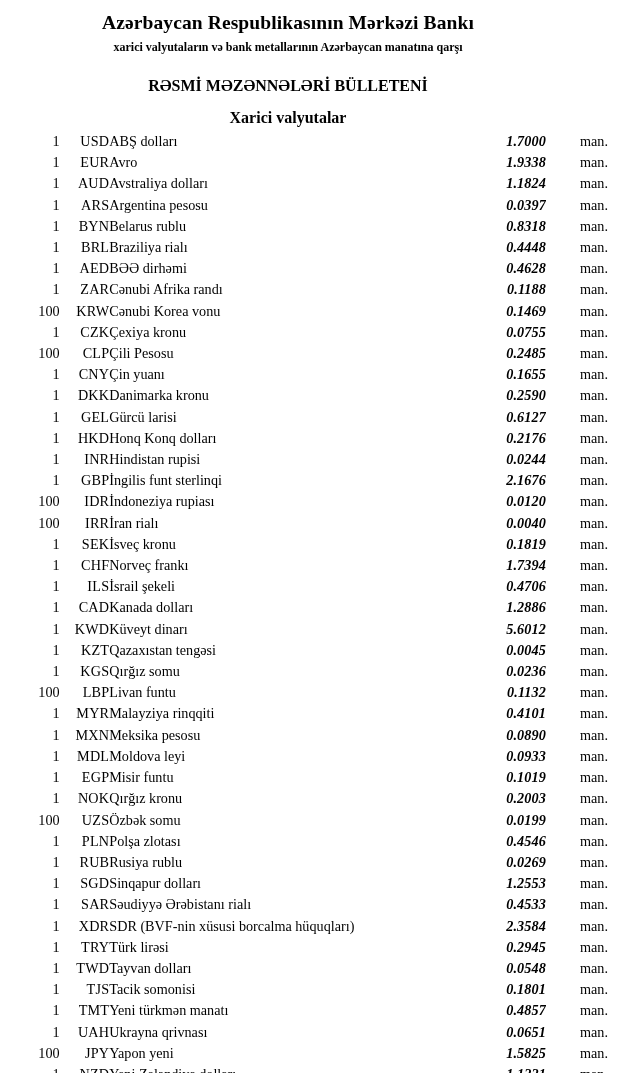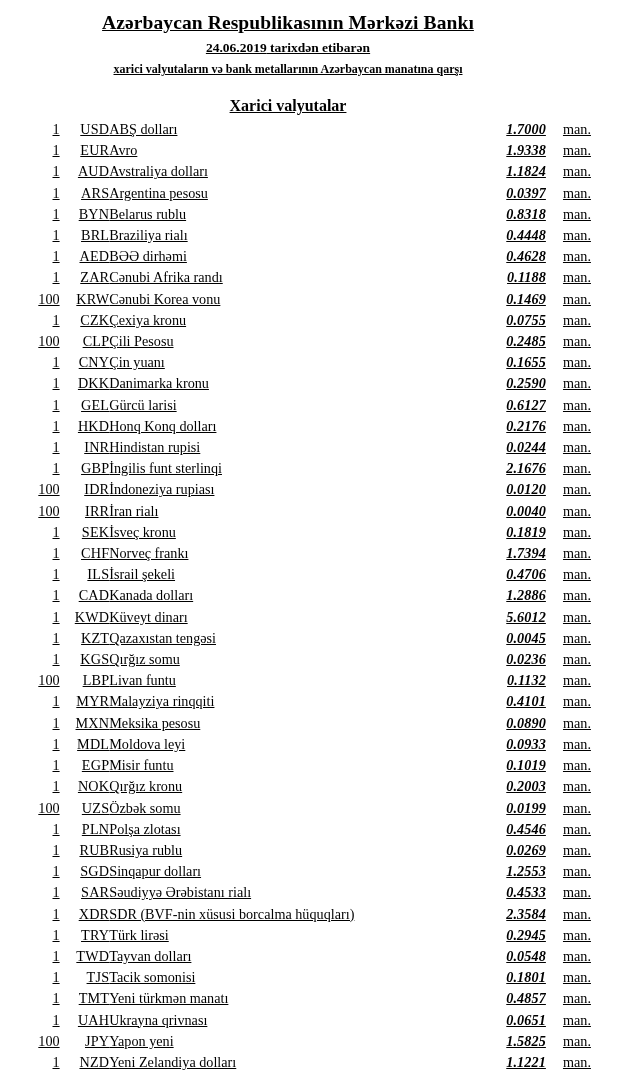--- a/index.html
+++ b/index.html
@@ -13,21 +13,20 @@
     font-family: "Liberation Serif", serif;
     color: #000000;
     overflow: hidden;
   }
   .page {
     width: 576px;
     height: 1073px;
     box-sizing: border-box;
     padding: 8px 12px 0 12px;
     position: relative;
-    text-decoration: underline;
   }
   .header {
     text-align: center;
   }
   .bank-title {
     font-size: 19.5px;
     font-weight: bold;
     letter-spacing: 0.1px;
     margin-top: 4px;
     margin-bottom: 6px;
@@ -93,35 +92,32 @@
   td.c-rate {
     width: 92px;
     text-align: right;
     font-style: italic;
     font-weight: bold;
     padding-right: 10px;
     letter-spacing: 0.1px;
   }
   td.c-cur {
     width: 60px;
-    text-align: center;
+    text-align: right;
   }
 </style>
 </head>
 <body>
 
 <div class="page">
 
   <div class="header">
     <div class="bank-title">Azərbaycan Respublikasının Mərkəzi Bankı</div>
-    <div class="date-line">
-      <span class="date-val">24.06.2019</span>
-      <span>tarixdən etibarən</span>
-    </div>
     <div class="subtitle">xarici valyutaların və bank metallarının Azərbaycan manatına qarşı</div>
+    <div class="bulletin-title">RƏSMİ MƏZƏNNƏLƏRİ BÜLLETENİ</div>
   </div>
 
   <div class="section-title">Xarici valyutalar</div>
 
   <table class="rates">
     <tbody>
         <tr>
           <td class="c-units">1</td>
           <td class="c-code">USD</td>
           <td class="c-name">ABŞ dolları</td>

